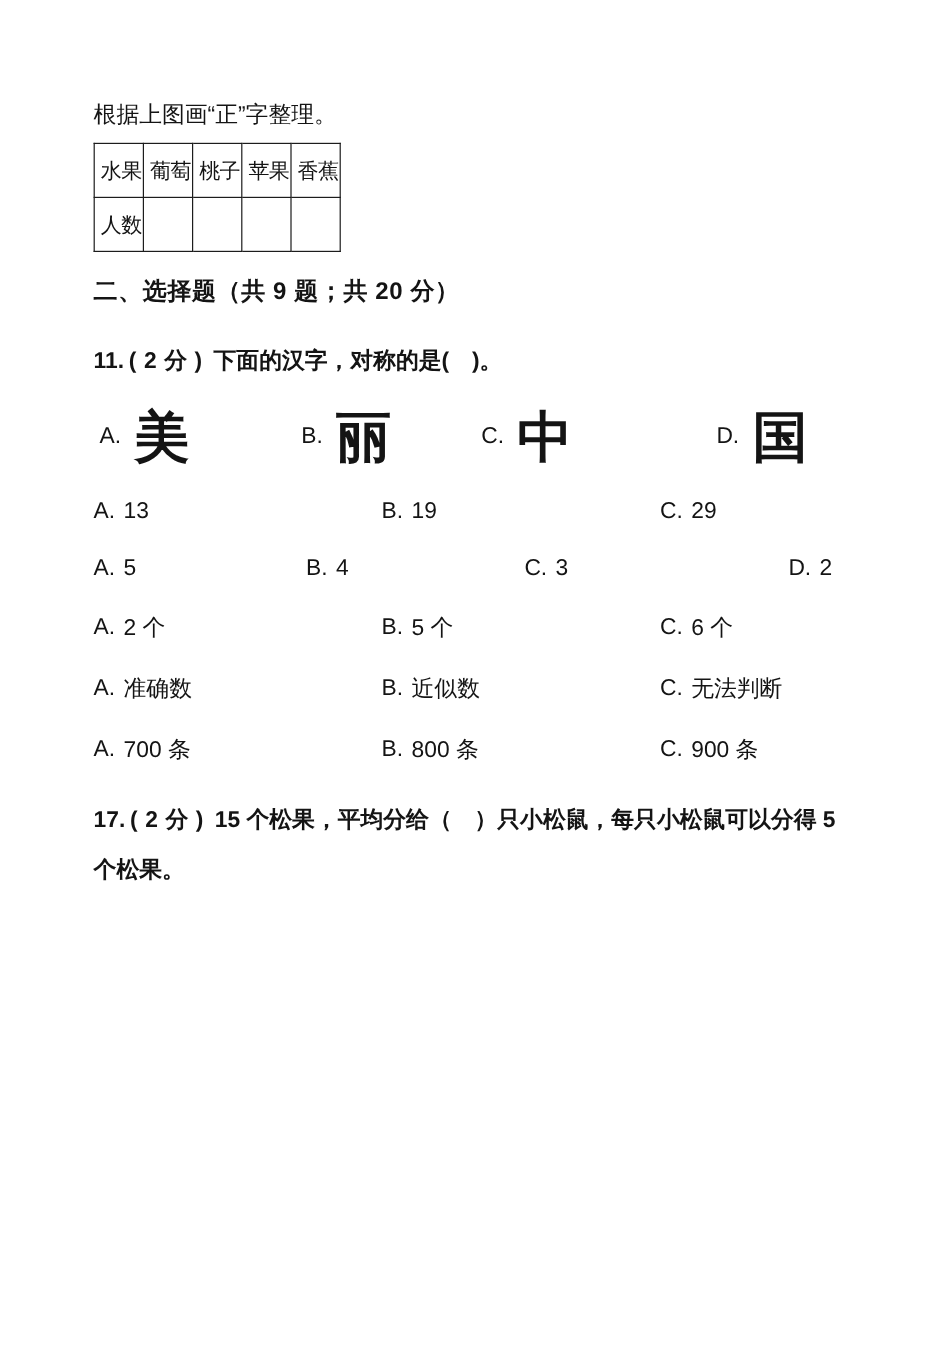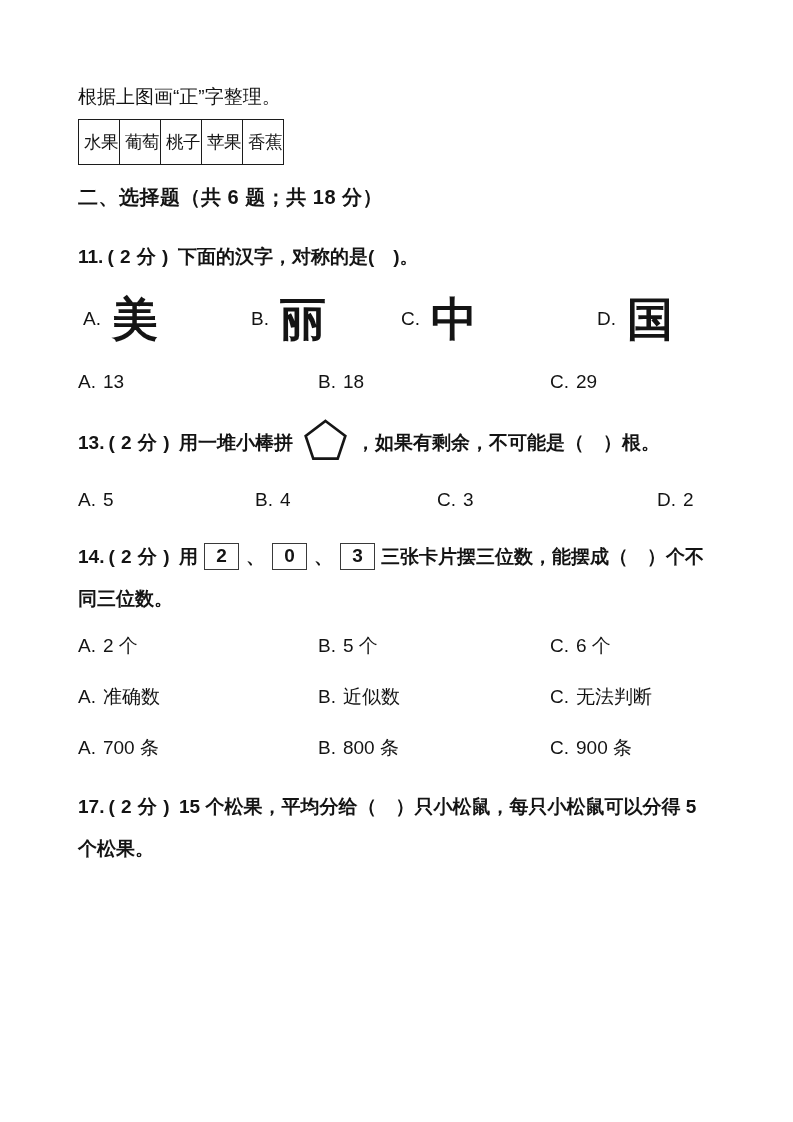--- a/index.html
+++ b/index.html
@@ -84,24 +84,31 @@
 
   <table class="tally">
     <tbody>
         <tr>
       <td>水果</td>
       <td>葡萄</td>
       <td>桃子</td>
       <td>苹果</td>
       <td>香蕉</td>
     </tr>
+    <tr>
+      <td>人数</td>
+      <td></td>
+      <td></td>
+      <td></td>
+      <td></td>
+    </tr>
   </tbody>
     </table>
 
-  <h2 class="section-title">二、选择题（共 6 题；共 18 分）</h2>
+  <h2 class="section-title">二、选择题（共 9 题；共 20 分）</h2>
 
   <div class="question">
     <p class="q-line">
       <span class="q-num">11.</span><span class="q-pts">( 2 分 )</span><span>下面的汉字，对称的是(　)。</span>
     </p>
     <div class="opts opts-big">
       <span class="opt opt-big">
         <span class="opt-label">A.</span>
         <span class="big-char">美</span>
       </span>
@@ -121,35 +128,30 @@
   </div>
 
   <div class="question">
     <div class="opts opts-3">
       <span class="opt">
         <span>A.</span>
         <span>13</span>
       </span>
       <span class="opt">
         <span>B.</span>
-        <span>18</span>
+        <span>19</span>
       </span>
       <span class="opt">
         <span>C.</span>
         <span>29</span>
       </span>
     </div>
   </div>
 
   <div class="question">
-    <p class="q-line">
-      <span class="q-num">13.</span><span class="q-pts">( 2 分 )</span><span>用一堆小棒拼</span><span class="pentagon-wrap"><svg width="45" height="43" viewBox="0 0 46 44">
-            <polygon points="23,3 43.3,18.4 35.5,41.6 10.5,41.6 2.7,18.4" fill="none" stroke="#161616" stroke-width="2.7" stroke-linejoin="miter"></polygon>
-          </svg></span><span>，如果有剩余，不可能是（　）根。</span>
-    </p>
     <div class="opts opts-4">
       <span class="opt">
         <span>A.</span>
         <span>5</span>
       </span>
       <span class="opt">
         <span>B.</span>
         <span>4</span>
       </span>
       <span class="opt">
@@ -157,23 +159,20 @@
         <span>3</span>
       </span>
       <span class="opt">
         <span>D.</span>
         <span>2</span>
       </span>
     </div>
   </div>
 
   <div class="question">
-    <p class="q-line">
-      <span class="q-num">14.</span><span class="q-pts">( 2 分 )</span><span>用</span><span class="card">2</span><span class="card-sep">、</span><span class="card">0</span><span class="card-sep">、</span><span class="card">3</span><span>三张卡片摆三位数，能摆成（　）个不同三位数。</span>
-    </p>
     <div class="opts opts-3">
       <span class="opt">
         <span>A.</span>
         <span>2 个</span>
       </span>
       <span class="opt">
         <span>B.</span>
         <span>5 个</span>
       </span>
       <span class="opt">

